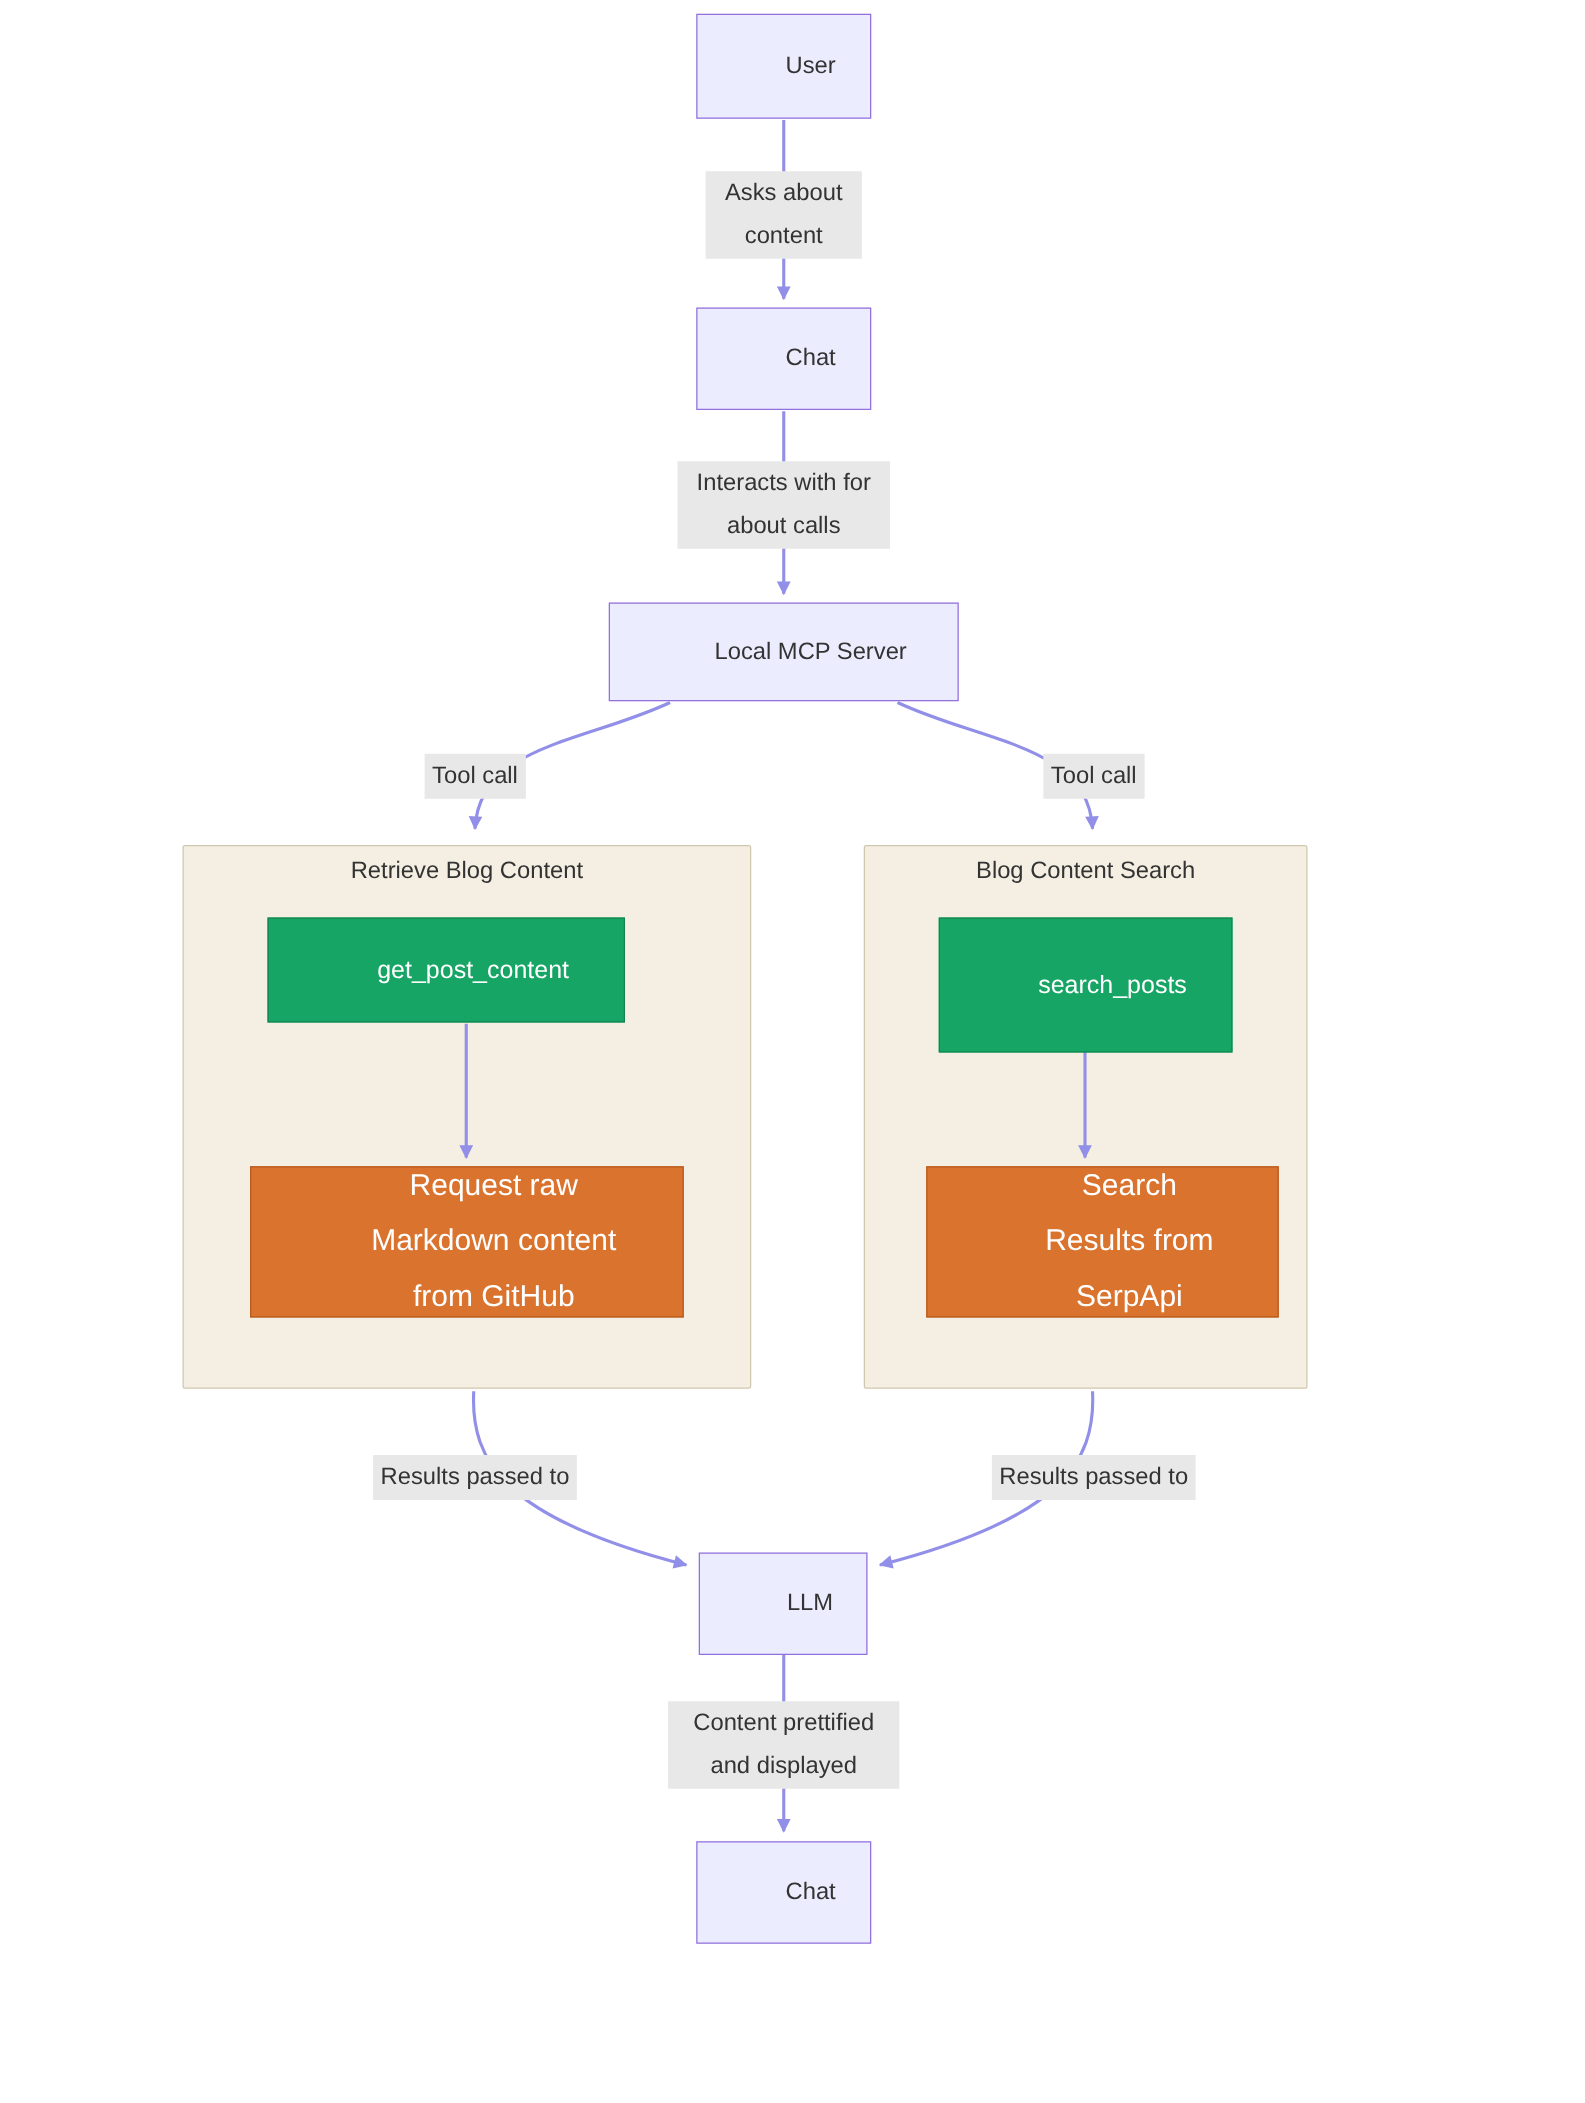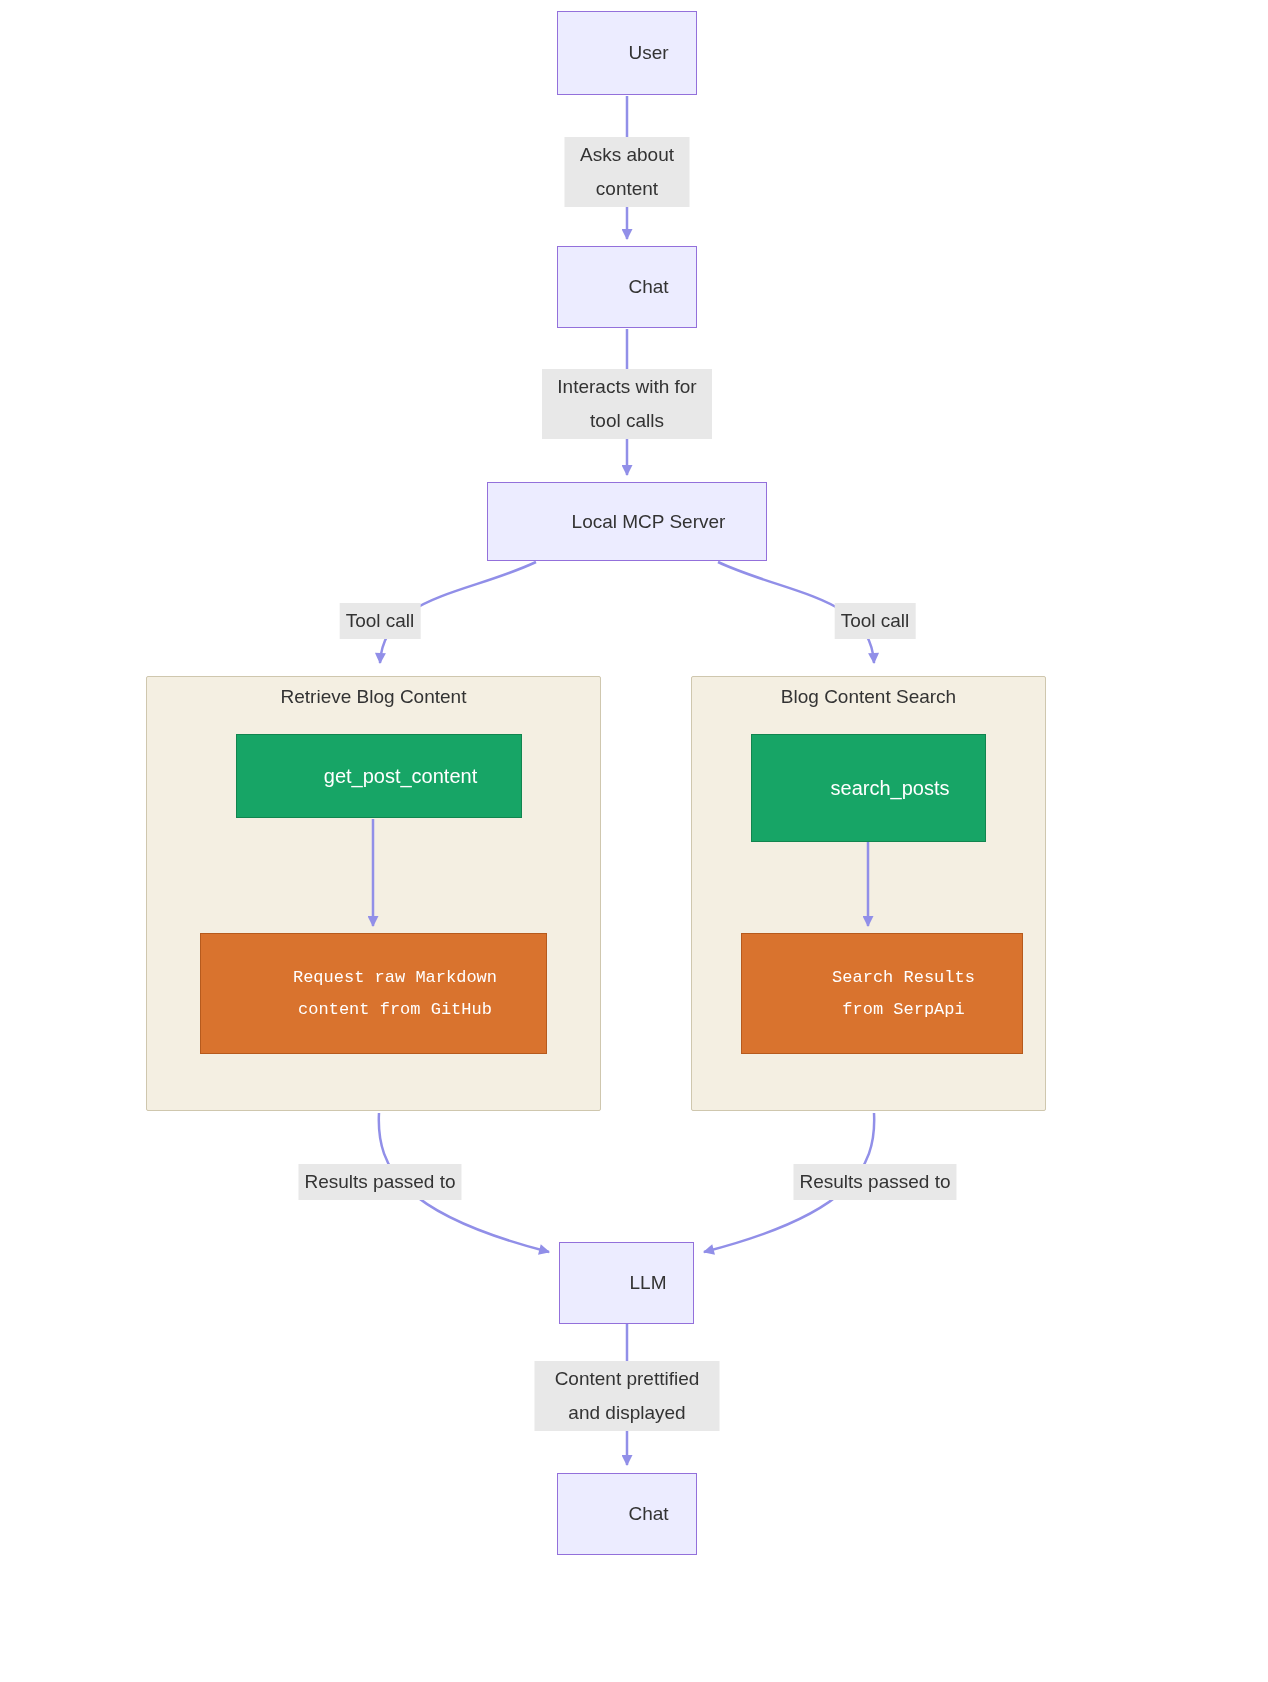--- a/index.html
+++ b/index.html
@@ -41,40 +41,40 @@
   .tool {
     background: var(--tool-fill, #17A566);
     border: 1.5px solid var(--tool-border, #11854f);
     color: var(--text-light, #ffffff);
     font-size: 20px;
   }
   .result {
     background: var(--result-fill, #D9732E);
     border: 1.5px solid var(--result-border, #b65a1d);
     color: var(--text-light, #ffffff);
-    font-size: 17px; line-height: 1.85; font-family: Liberation Mono, monospace;
+    font-size: 24px; line-height: 1.85;
   }
 
   .edge-label {
     position: absolute; z-index: 4;
     transform: translateX(-50%);
     background: var(--edge-label-bg, #e8e8e8);
     color: var(--text-dark, #333);
     font-size: 19px; line-height: 1.8;
     text-align: center; padding: 1px 6px;
   }
 
   
   #sg-left  { left: 146px; top: 676px; width: 455px; height: 435px; }
   #sg-right { left: 691px; top: 676px; width: 355px; height: 435px; }
 
   #n-user        { left: 557px; top: 11px;   width: 140px; height: 84px; }
   #n-chat-top    { left: 557px; top: 246px;  width: 140px; height: 82px; }
   #n-mcp         { left: 487px; top: 482px;  width: 280px; height: 79px; }
-  #n-green-left  { left: 236px; top: 734px;  width: 286px; height: 84px; }
+  #n-green-left  { left: 214px; top: 734px;  width: 286px; height: 84px; }
   #n-orange-left { left: 200px; top: 933px;  width: 347px; height: 121px; }
   #n-green-right { left: 751px; top: 734px;  width: 235px; height: 108px; }
   #n-orange-right{ left: 741px; top: 933px;  width: 282px; height: 121px; }
   #n-llm         { left: 559px; top: 1242px; width: 135px; height: 82px; }
   #n-chat-bottom { left: 557px; top: 1473px; width: 140px; height: 82px; }
 
   #n-orange-left  .node-label { max-width: 240px; }
   #n-orange-right .node-label { max-width: 160px; }
 
   #lbl-asks           { left: 627px; top: 137px;  max-width: 125px; }
@@ -139,20 +139,20 @@
   </div>
 
   <div class="node purple" id="n-llm">
     <span class="node-label">LLM</span>
   </div>
   <div class="node purple" id="n-chat-bottom">
     <span class="node-label">Chat</span>
   </div>
 
   <div class="edge-label" id="lbl-asks">Asks about content</div>
-  <div class="edge-label" id="lbl-interacts">Interacts with for tool calls</div>
+  <div class="edge-label" id="lbl-interacts">Interacts with for about calls</div>
   <div class="edge-label" id="lbl-toolcall-left">Tool call</div>
   <div class="edge-label" id="lbl-toolcall-right">Tool call</div>
   <div class="edge-label" id="lbl-results-left">Results passed to</div>
   <div class="edge-label" id="lbl-results-right">Results passed to</div>
   <div class="edge-label" id="lbl-prettified">Content prettified and displayed</div>
 
 </div>
 
 </body></html>

